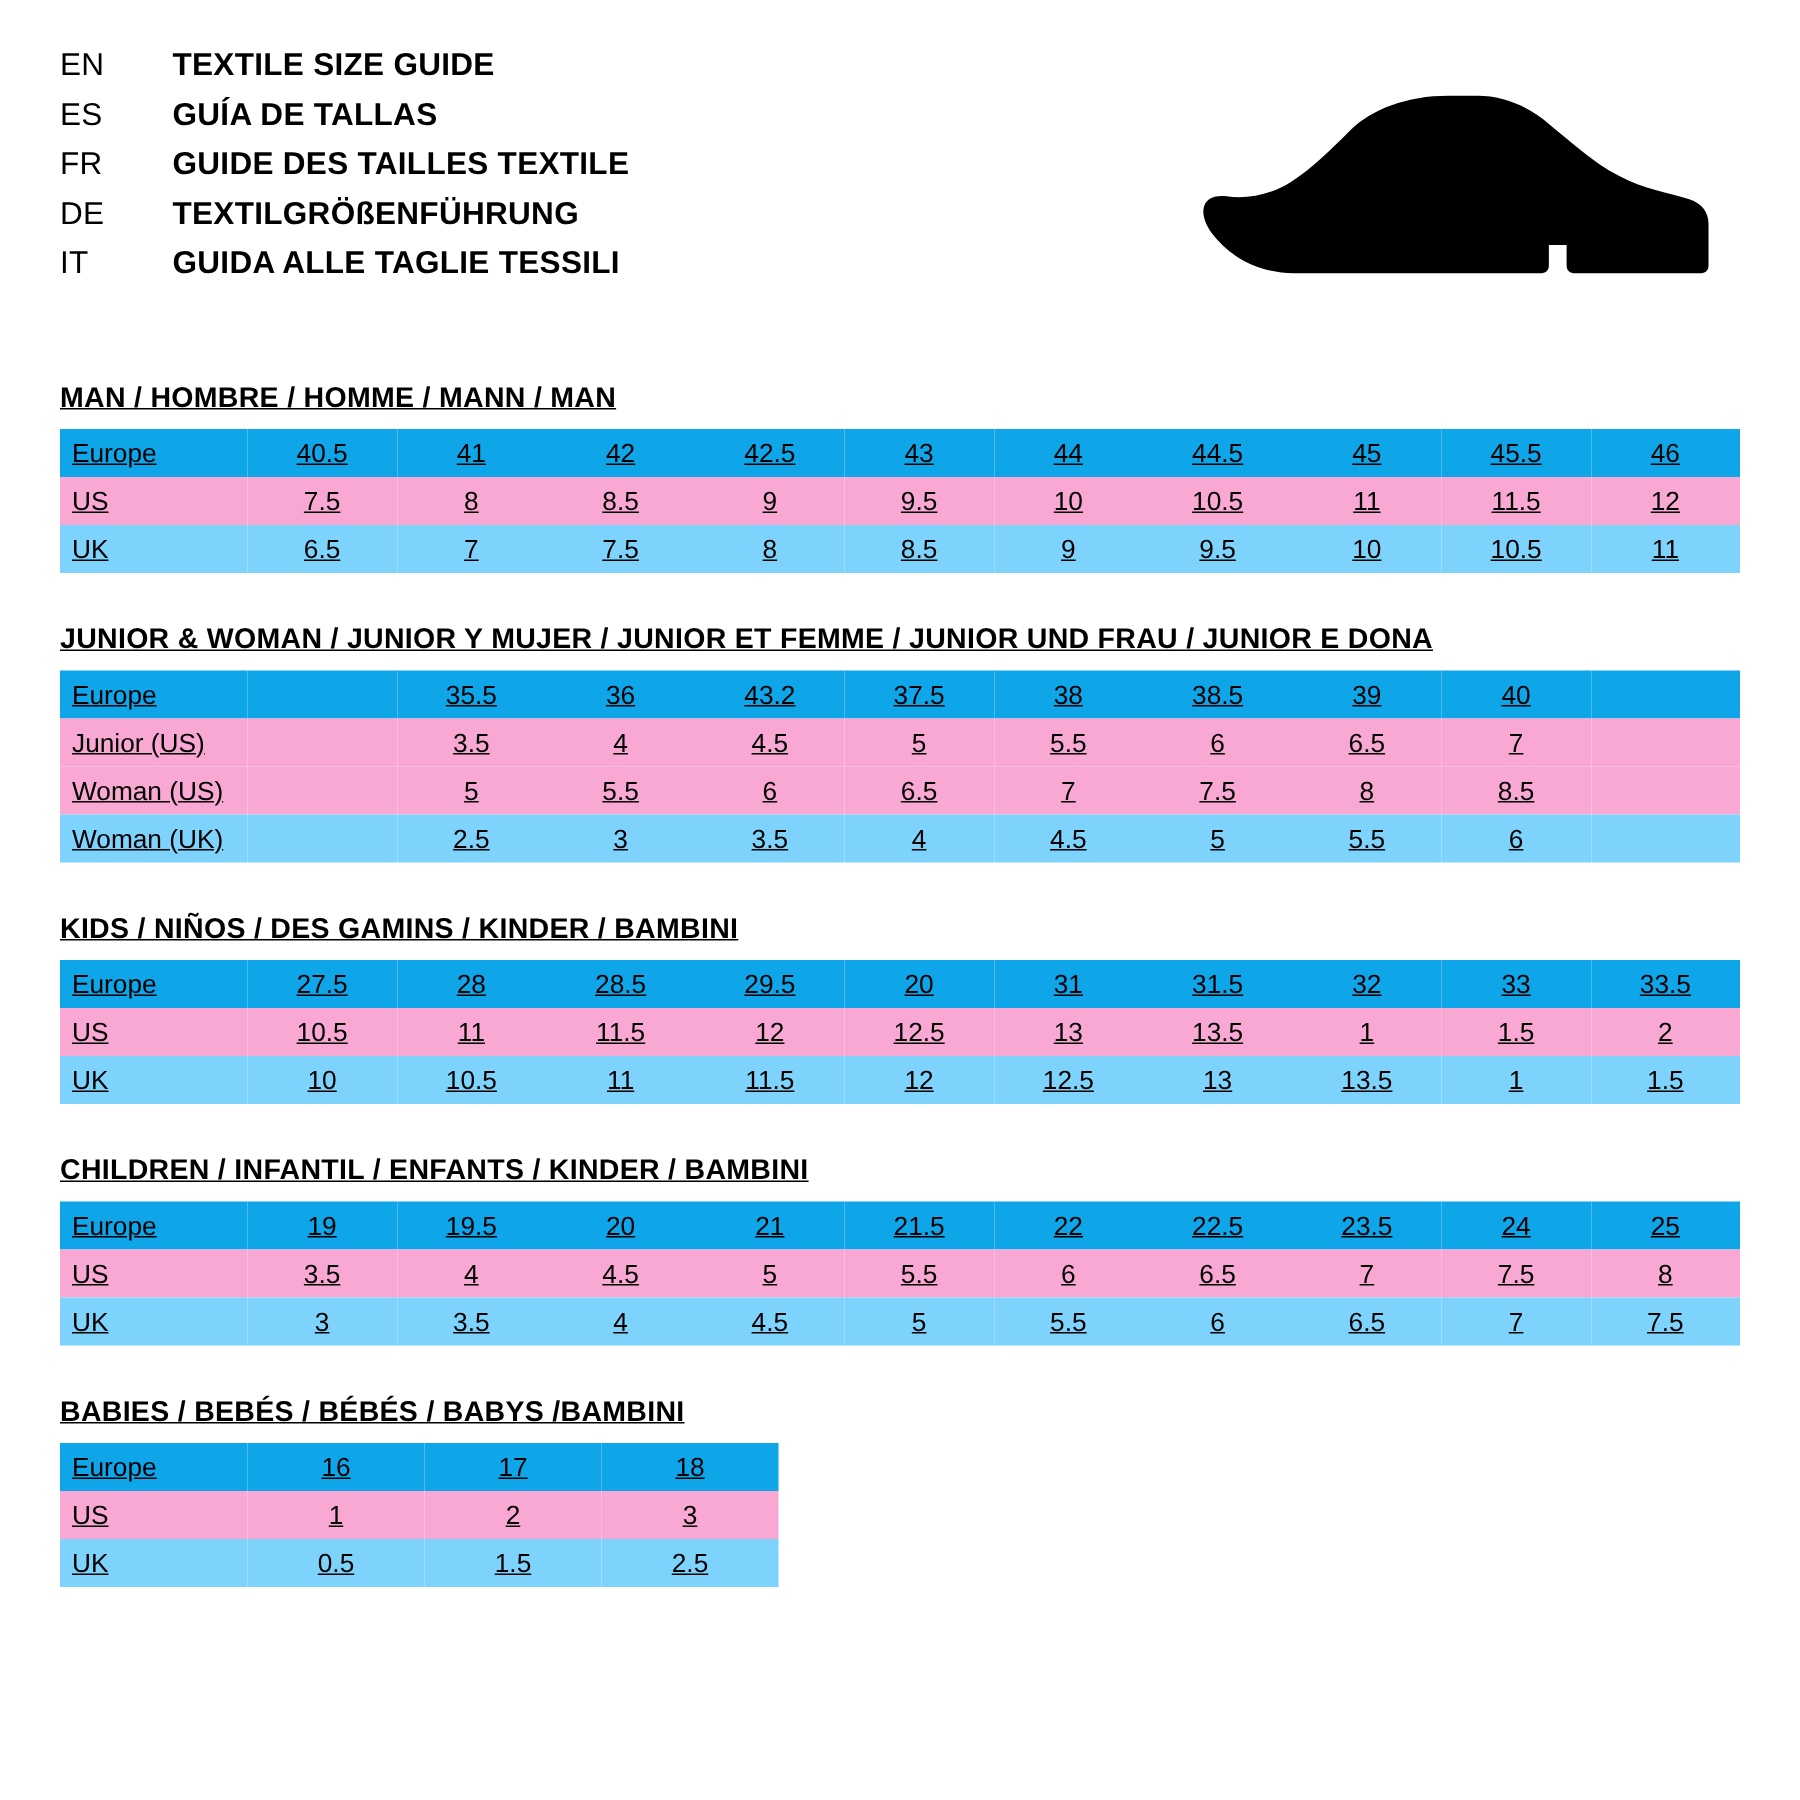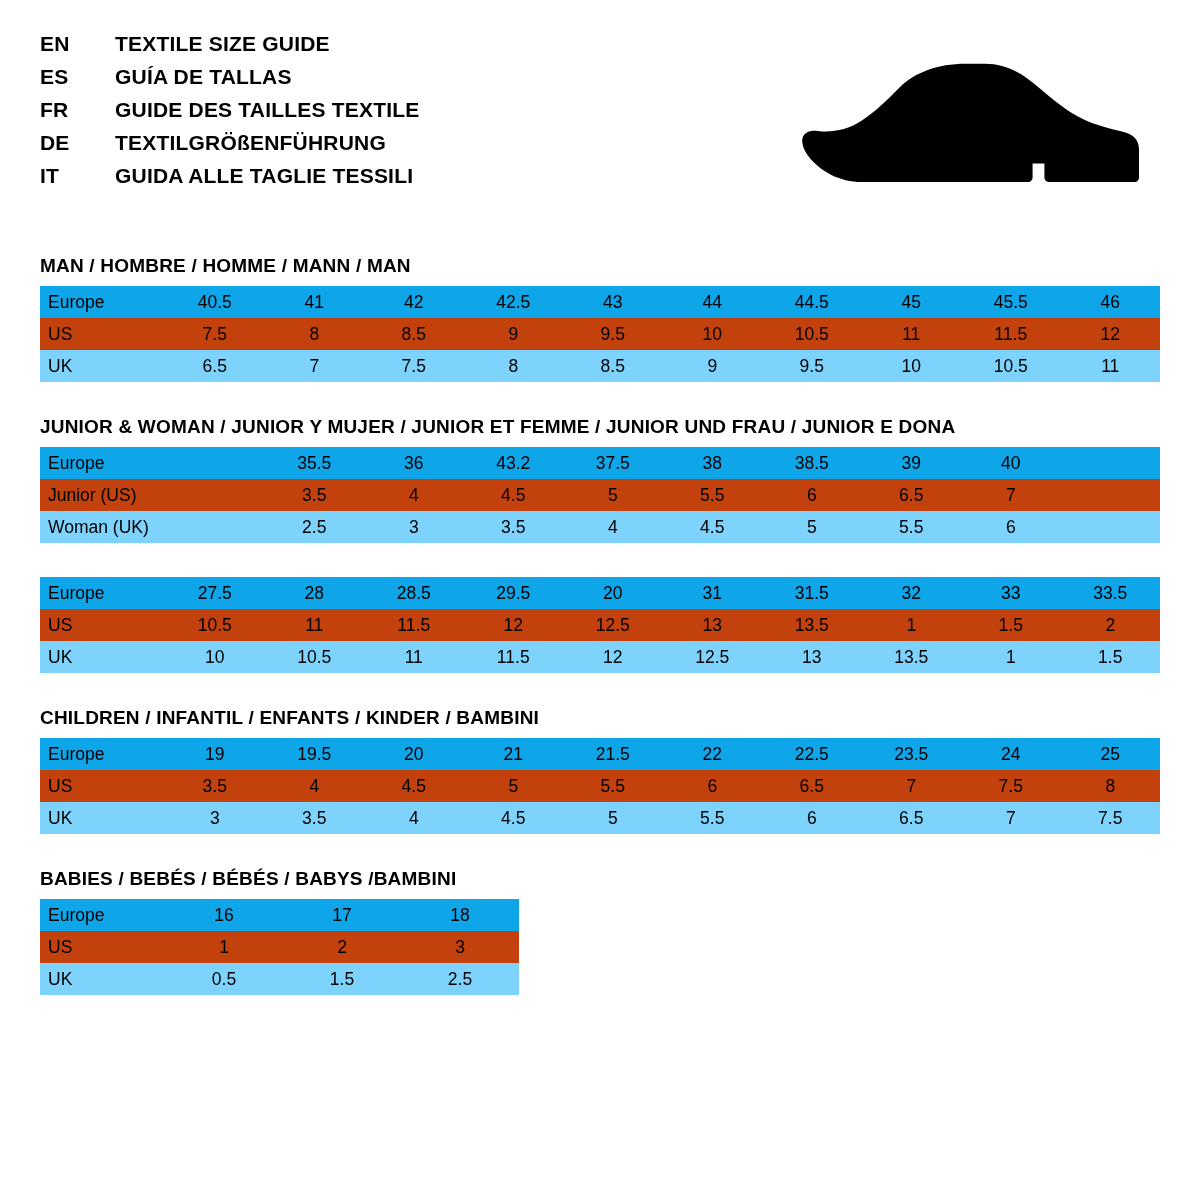--- a/index.html
+++ b/index.html
@@ -27,21 +27,21 @@
     display: block;
   }
   .lang-row {
     display: flex;
     align-items: baseline;
     height: 33px;
   }
   .lang-code {
     width: 75px;
     font-size: 21px;
-    font-weight: bold;
+    font-weight: normal;
     letter-spacing: 0.2px;
   }
   .lang-text {
     font-size: 21px;
     font-weight: bold;
     letter-spacing: 0.2px;
   }
   .shoe-wrap {
     width: 360px;
     display: flex;
@@ -53,20 +53,21 @@
   .footwear-title {
     margin-top: 32px;
     font-size: 22px;
     font-weight: bold;
     letter-spacing: 0.3px;
   }
 
   
   .section {
     margin-top: 34px;
+    text-decoration: underline;
   }
   .section.first { margin-top: 58px; }
   .section-title {
     font-size: 19px;
     font-weight: bold;
     margin-bottom: 9px;
     letter-spacing: 0.2px;
   }
   table {
     border-collapse: collapse;
@@ -86,21 +87,21 @@
     padding-left: 8px;
   }
   tr.head td {
     background: #0ea5e9;
     font-weight: normal;
   }
   tr.alt td {
     background: #7dd3fc;
   }
   tr.plain td {
-    background: #c2410c;
+    background: #f9a8d4;
   }
   .col-label { width: 125px; }
 
   svg { display: block; }
 </style>
 </head>
 <body>
 
 <div class="page">
 
@@ -206,38 +207,52 @@
         <td>3.5</td>
         <td>4</td>
         <td>4.5</td>
         <td>5</td>
         <td>5.5</td>
         <td>6</td>
         <td>6.5</td>
         <td>7</td>
         <td></td>
       </tr>
+      <tr class="plain">
+        <td class="label col-label">Woman (US)</td>
+        <td></td>
+        <td>5</td>
+        <td>5.5</td>
+        <td>6</td>
+        <td>6.5</td>
+        <td>7</td>
+        <td>7.5</td>
+        <td>8</td>
+        <td>8.5</td>
+        <td></td>
+      </tr>
       <tr class="alt">
         <td class="label col-label">Woman (UK)</td>
         <td></td>
         <td>2.5</td>
         <td>3</td>
         <td>3.5</td>
         <td>4</td>
         <td>4.5</td>
         <td>5</td>
         <td>5.5</td>
         <td>6</td>
         <td></td>
       </tr>
     </tbody>
       </table>
   </div>
 
   <div class="section">
+    <div class="section-title">KIDS / NIÑOS / DES GAMINS / KINDER / BAMBINI</div>
     <table class="full">
       <tbody>
           <tr class="head">
         <td class="label col-label">Europe</td>
         <td>27.5</td>
         <td>28</td>
         <td>28.5</td>
         <td>29.5</td>
         <td>20</td>
         <td>31</td>

